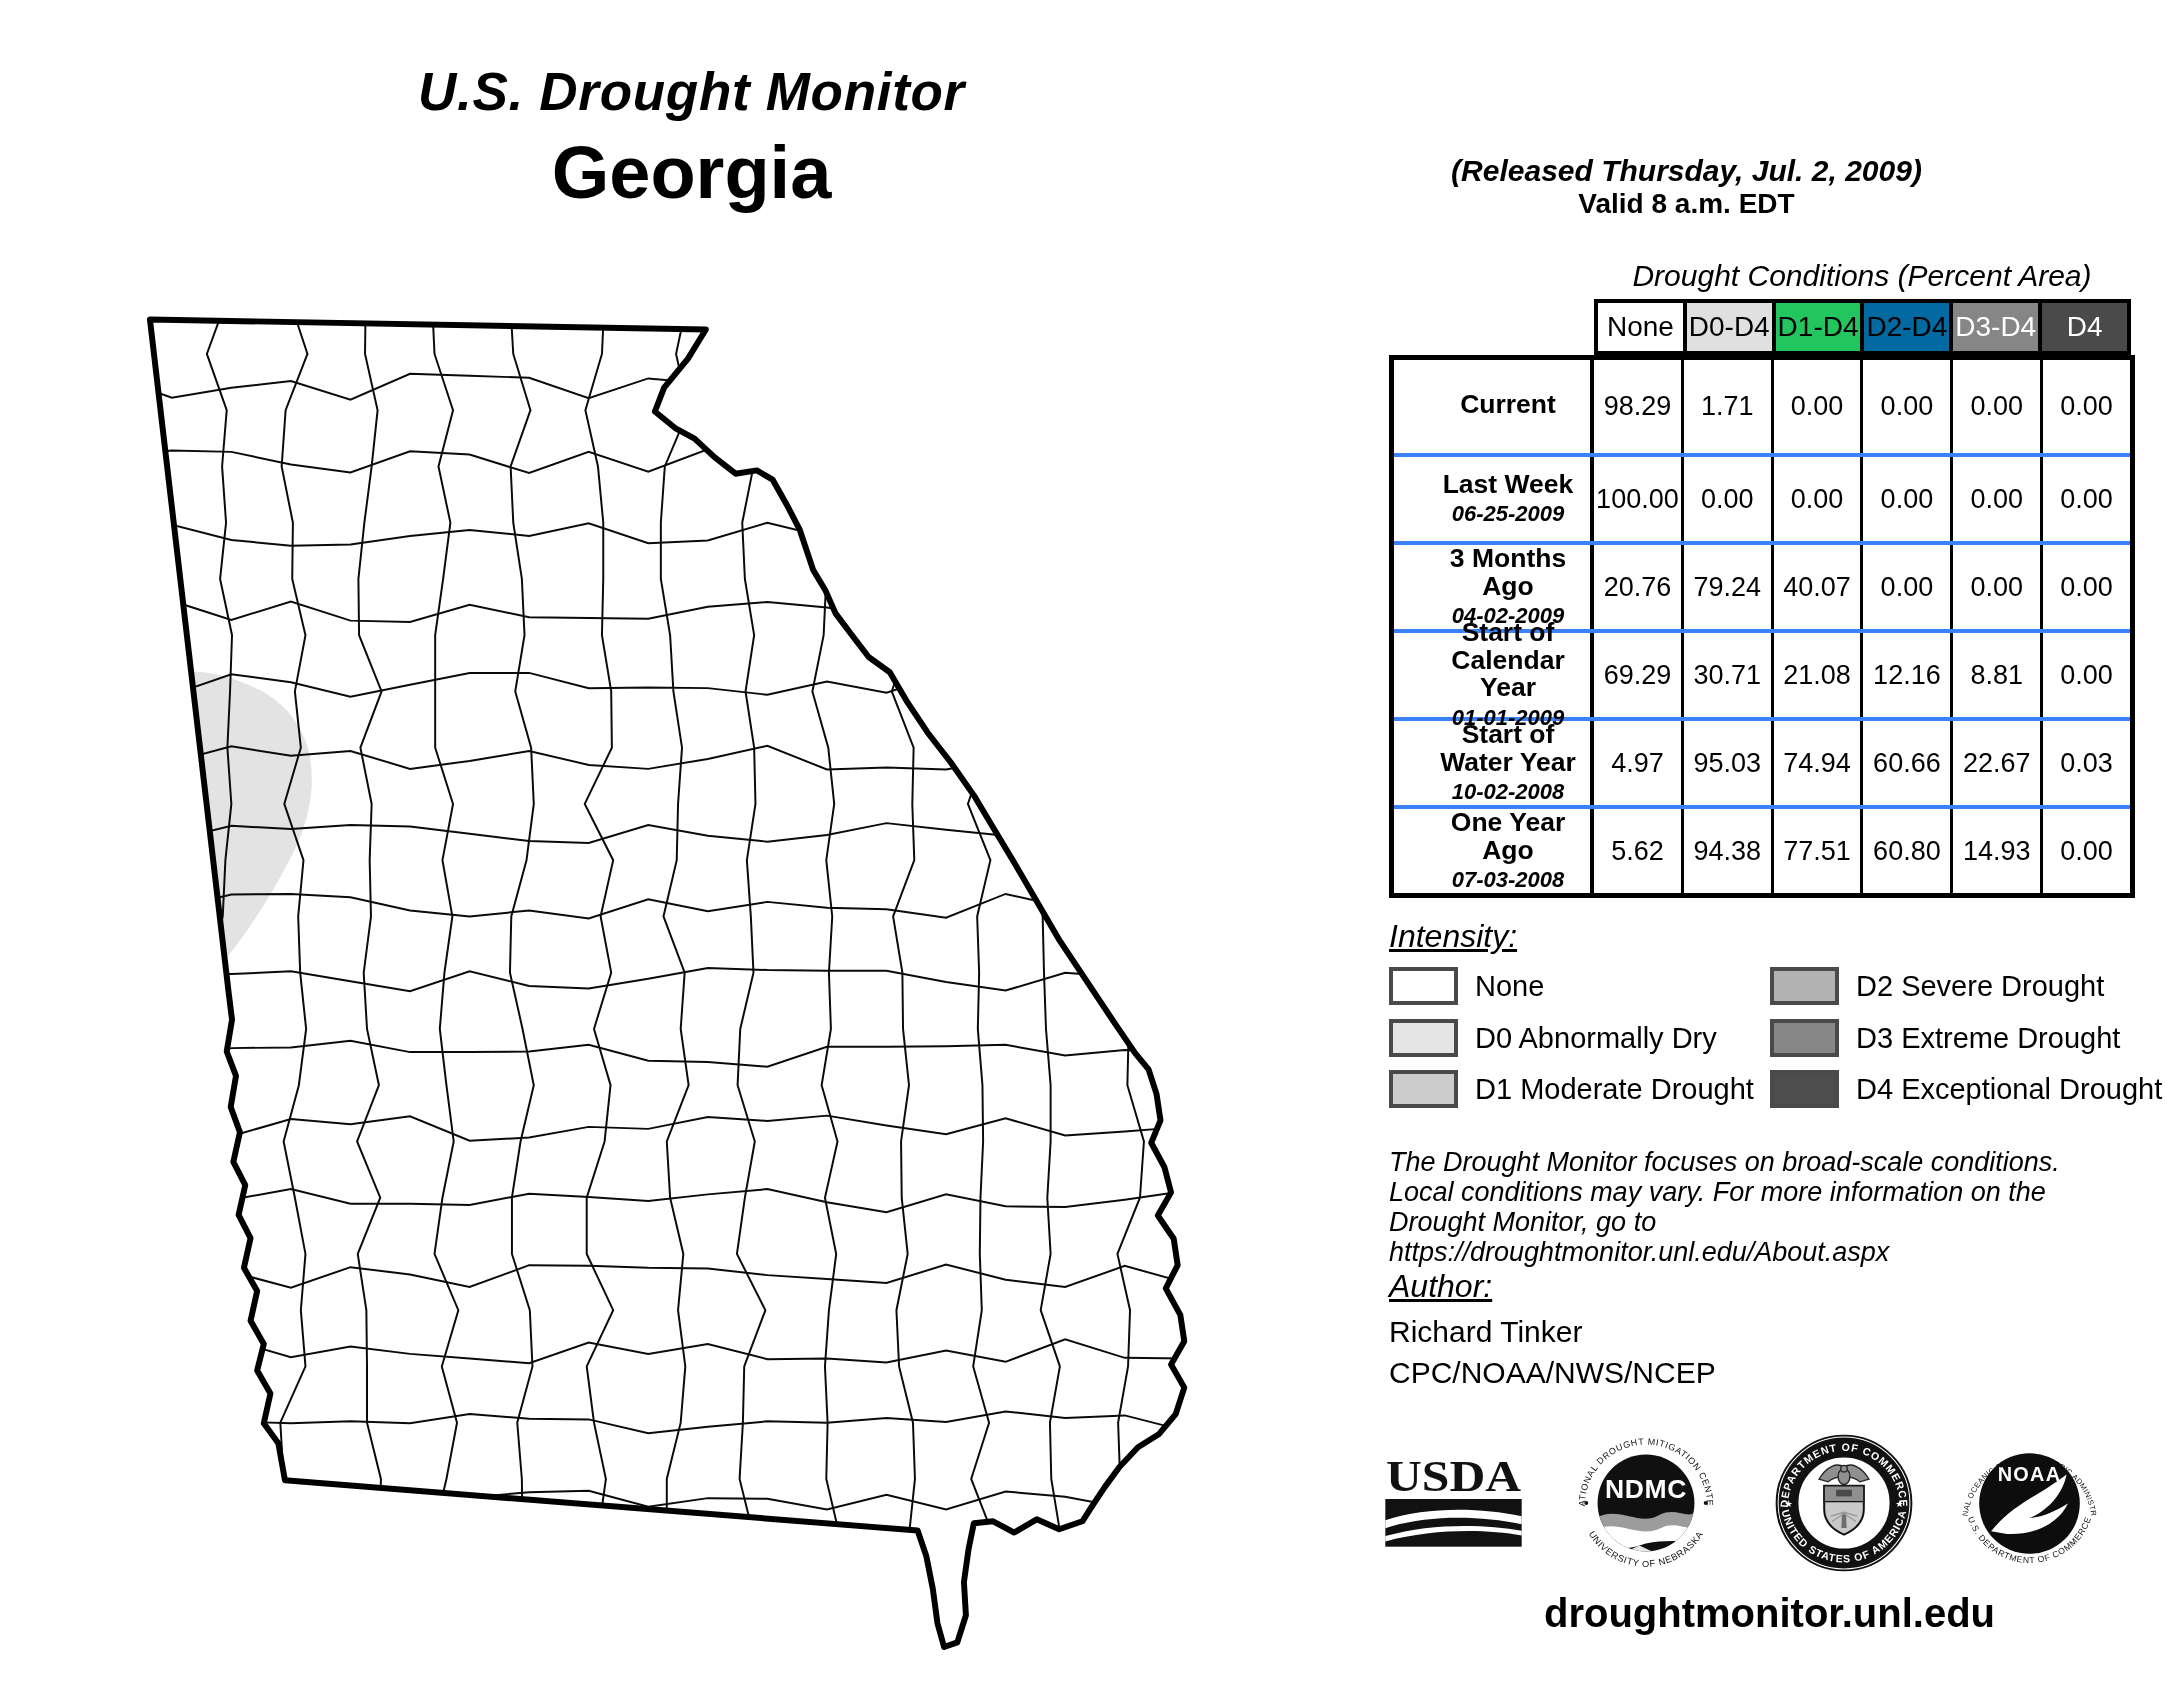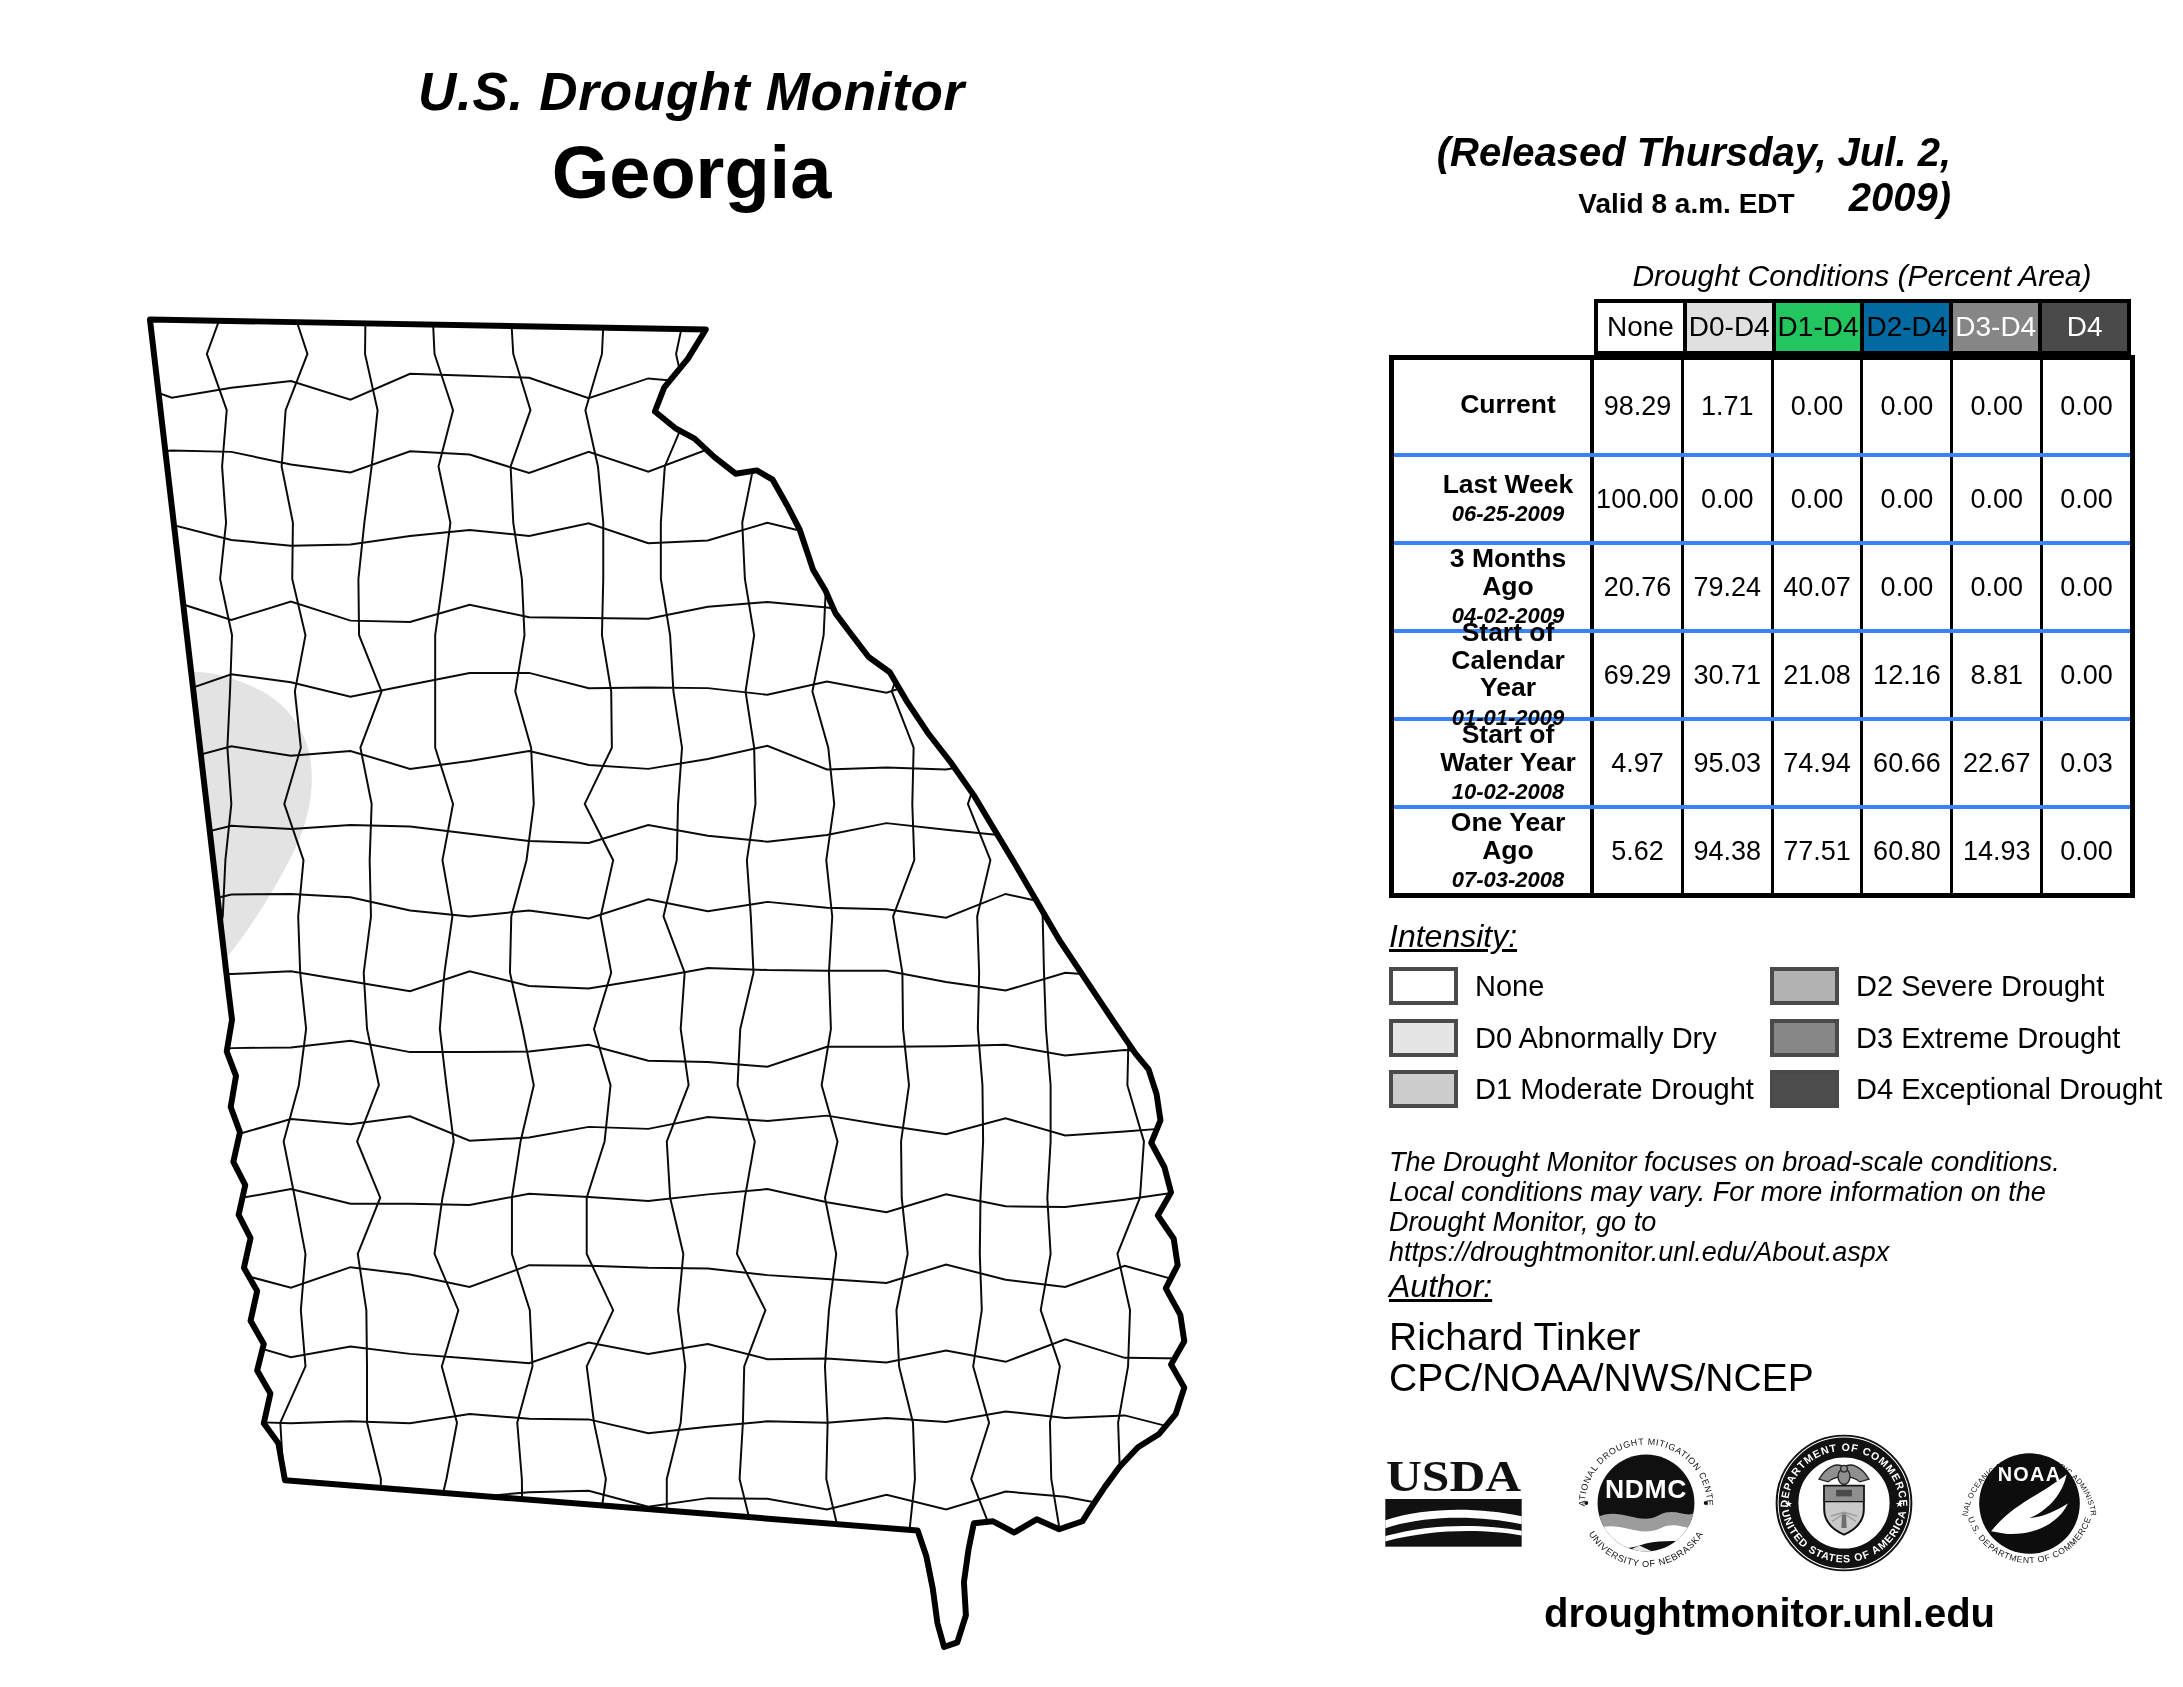--- a/index.html
+++ b/index.html
@@ -7,21 +7,21 @@
     position:relative;width:2183px;height:1687px;background:#ffffff;
     font-family:"Liberation Sans",sans-serif;color:#000;overflow:hidden;
   }
   .abs{position:absolute;}
   
   .title-monitor{left:278px;top:61px;width:827px;text-align:center;
     font-size:53px;font-weight:bold;font-style:italic;letter-spacing:0.7px;}
   .title-state{left:278px;top:130px;width:827px;text-align:center;
     font-size:74px;font-weight:bold;}
   .issue-date{left:1422px;top:70px;width:529px;text-align:center;font-size:44px;font-weight:bold;}
-  .issue-released{left:1422px;top:130px;width:529px;text-align:right;font-size:40px;font-weight:bold;font-style:italic;}
+  .issue-released{left:1422px;top:154px;width:529px;text-align:center;font-size:30px;font-weight:bold;font-style:italic;}
   .issue-valid{left:1422px;top:188px;width:529px;text-align:center;font-size:28px;font-weight:bold;}
   
   .table-title{left:1589px;top:259px;width:546px;text-align:center;font-size:30px;font-style:italic;}
   .tbl-header{left:1594px;top:299px;width:537px;height:56px;display:flex;
     border:4.6px solid #000;box-sizing:border-box;background:#fff;}
   .tbl-header .hcell{flex:1;display:flex;align-items:center;justify-content:center;
     font-size:28px;border-left:4px solid #000;}
   .tbl-header .hcell:first-child{border-left:none;}
   .tbl-body{left:1389px;top:355px;width:746px;border:5.3px solid #000;box-sizing:border-box;background:#fff;}
   .t-row{display:flex;height:88px;border-top:4px solid #3b82f6;box-sizing:border-box;}
@@ -32,21 +32,21 @@
   .t-label .dte{font-size:22px;font-weight:bold;font-style:italic;margin-top:3px;}
   .t-val{flex:1;display:flex;align-items:center;justify-content:center;
     font-size:27px;border-left:3.3px solid #000;}
   .t-val:nth-child(2){border-left:none;}
   
   .legend-heading,.author-heading{font-size:32px;font-style:italic;text-decoration:underline;}
   .lg-swatch{width:69px;height:38px;border:4px solid #4a4a4a;box-sizing:border-box;background:#fff;}
   .lg-label{font-size:29px;line-height:38px;white-space:nowrap;}
   
   .disclaimer{left:1389px;top:1147px;width:774px;font-size:27px;font-style:italic;line-height:30px;}
-  .author-name,.author-org{font-size:39px;}
+  .author-name,.author-org{font-size:30px;}
   .footer-url{left:1422px;top:1591px;width:695px;text-align:center;font-size:40px;font-weight:bold;}
   
   .logo{position:absolute;}
   .ring-text{font-family:"Liberation Sans",sans-serif;}
 </style>
 </head>
 <body>
 
 <div class="page">
 

